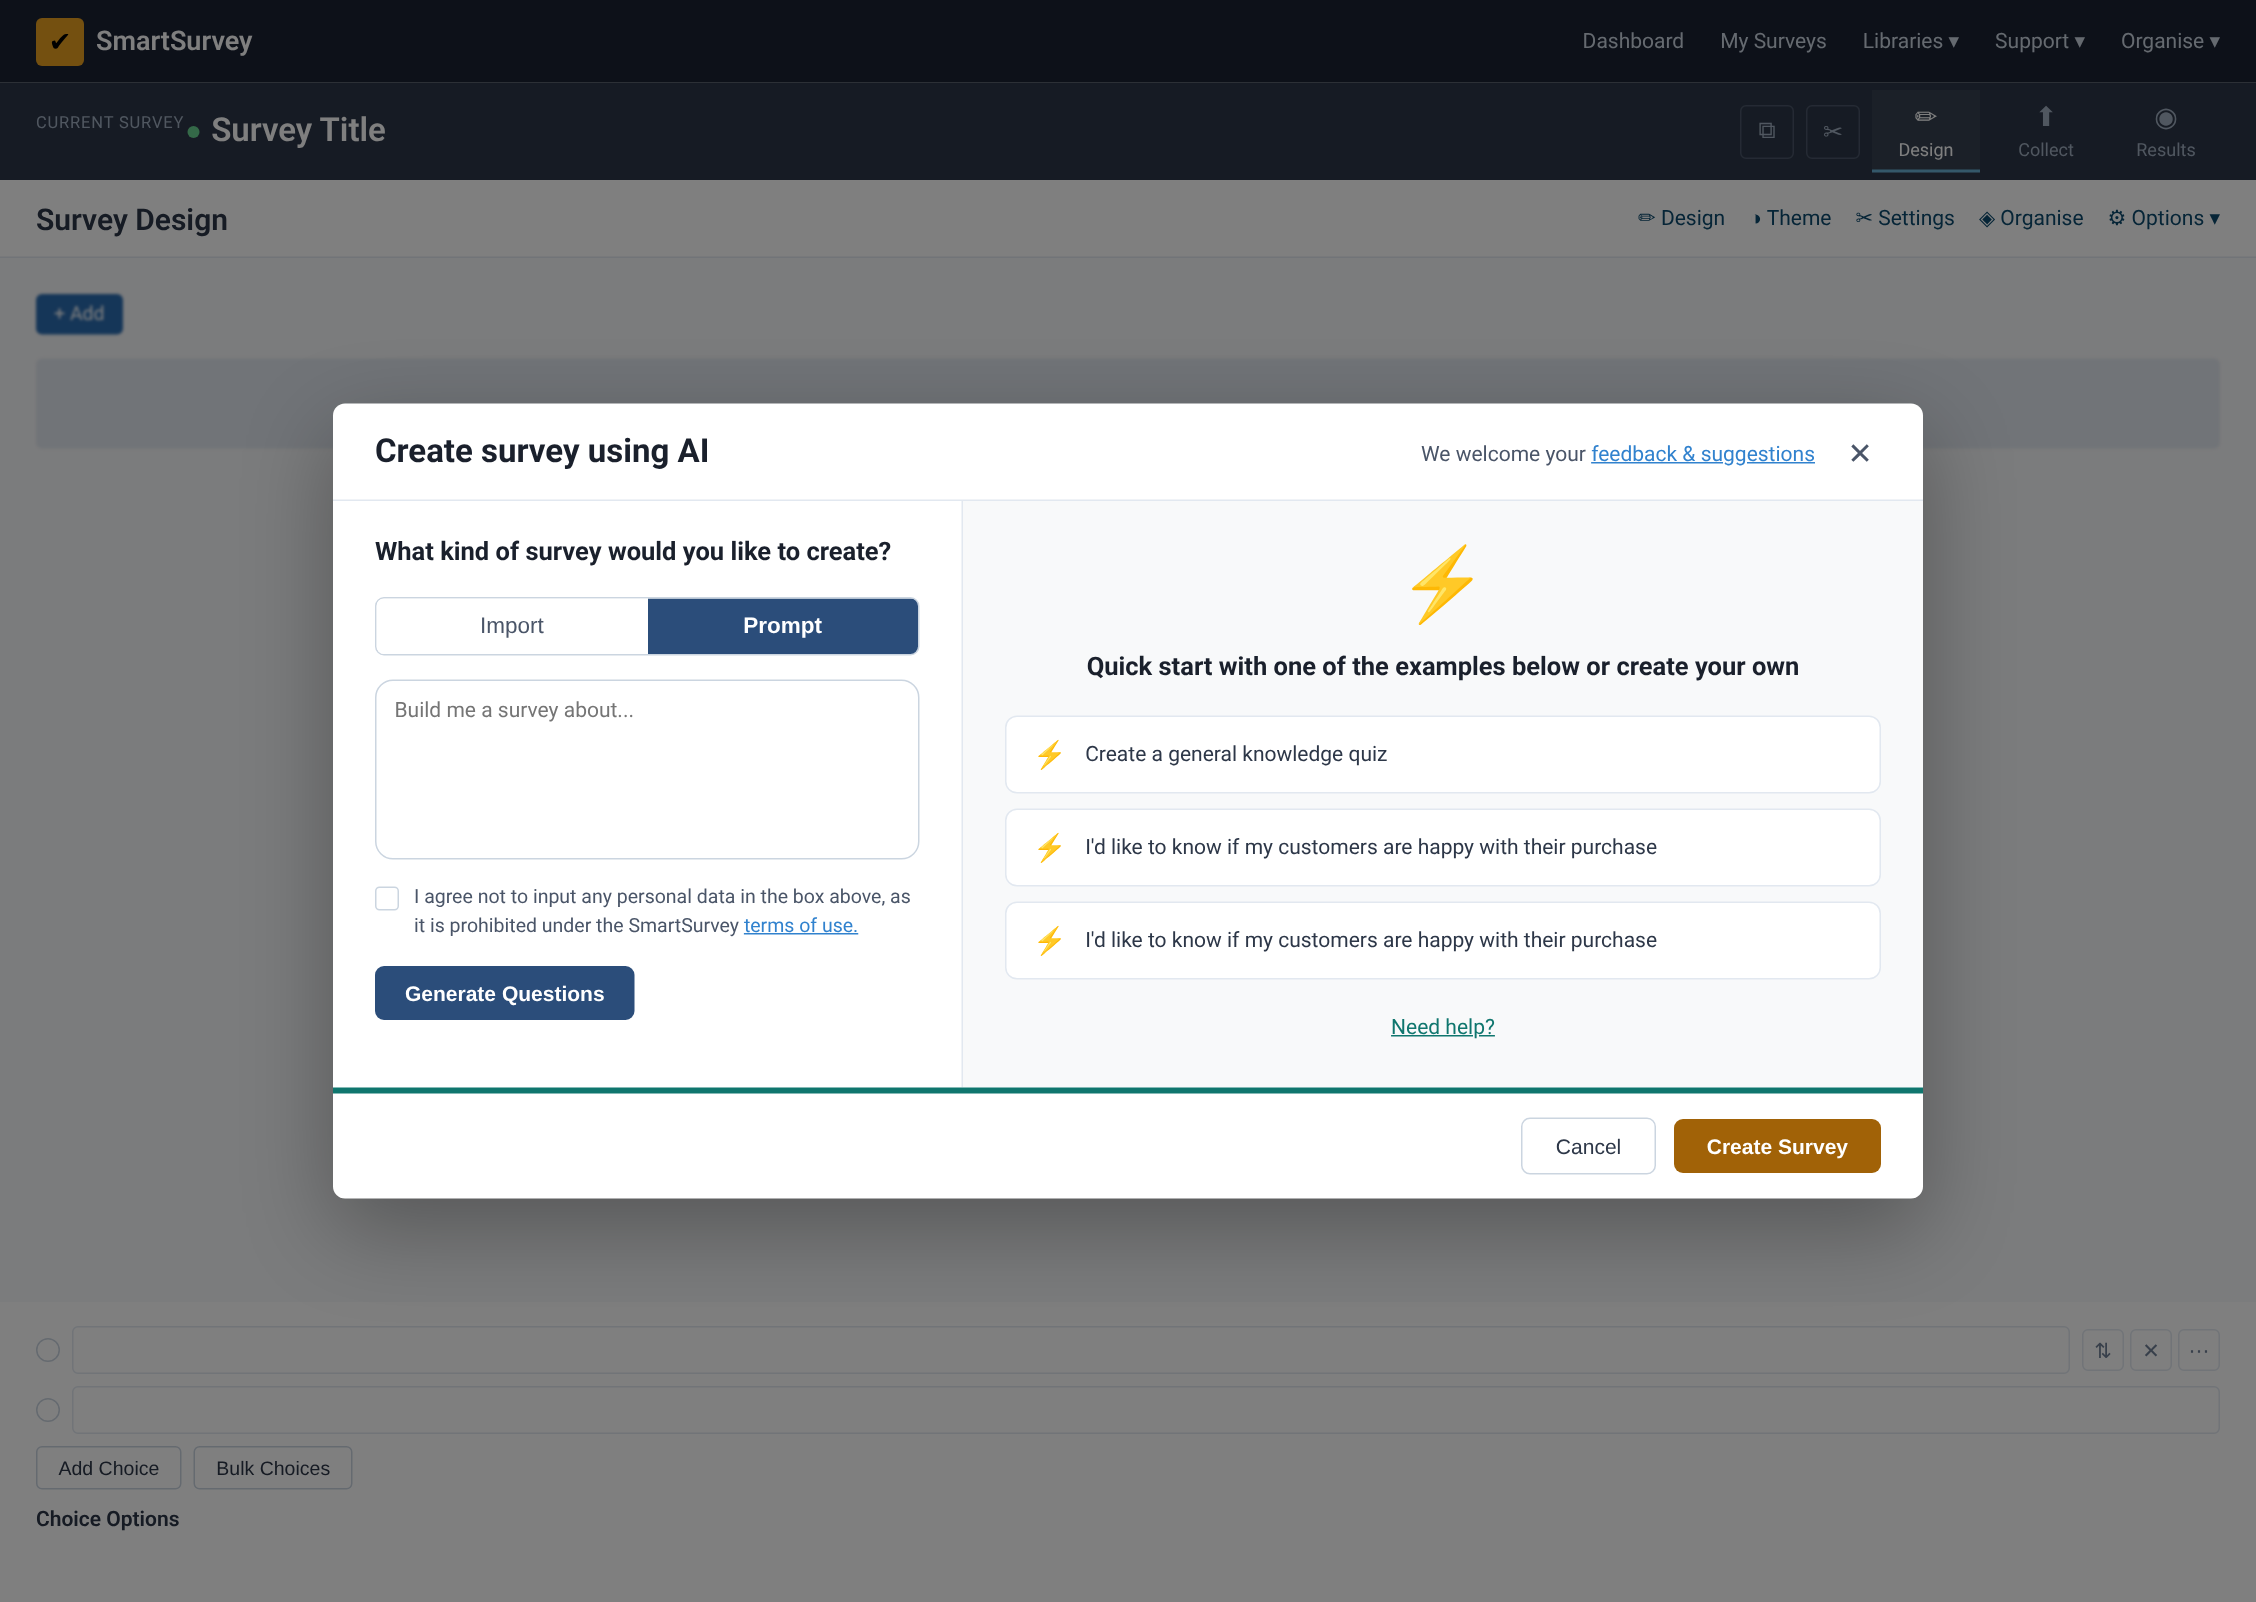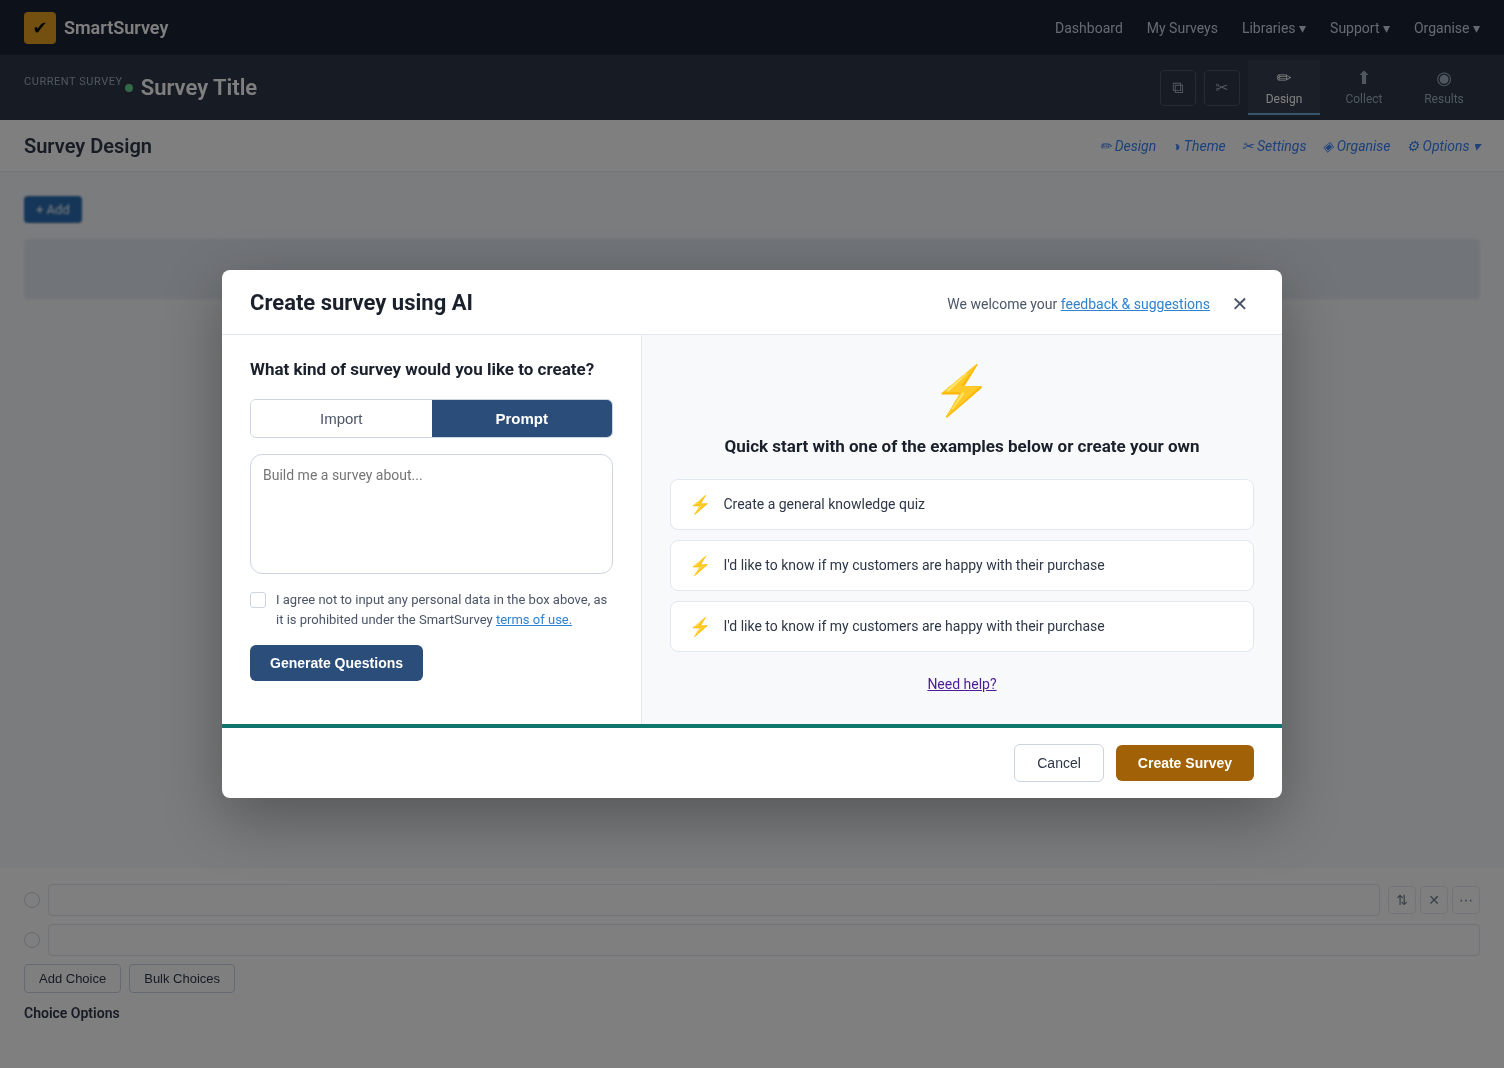--- a/index.html
+++ b/index.html
@@ -76,21 +76,21 @@
 
     
     .design-header {
       position: absolute; top: 120px; left: 0; right: 0; height: 52px;
       background: white; border-bottom: 1px solid #e2e8f0;
       display: flex; align-items: center; padding: 0 24px; gap: 24px;
       z-index: 1;
     }
     .design-title { font-size: 20px; font-weight: 600; color: #2d3748; }
     .design-tools { margin-left: auto; display: flex; align-items: center; gap: 16px; }
-    .design-tool-link { color: #3b82f6; font-size: 14px; cursor: pointer; display: flex; align-items: center; gap: 6px; font-style: italic; }
+    .design-tool-link { color: #0c4a6e; font-size: 14px; cursor: pointer; display: flex; align-items: center; gap: 6px; }
 
     
     .content-area {
       position: absolute; top: 172px; left: 0; right: 0; bottom: 0;
       background: #f7f8fa;
       z-index: 0;
     }
 
     
     .survey-content {
@@ -249,21 +249,21 @@
       background: white; border: 1px solid #e2e8f0; border-radius: 8px;
       padding: 14px 18px;
       display: flex; align-items: center; gap: 12px;
       cursor: pointer;
       transition: border-color 0.15s;
     }
     .example-card-icon { font-size: 18px; color: #1a202c; flex-shrink: 0; }
     .example-card-text { font-size: 14px; color: #2d3748; }
 
     .need-help-link {
-      font-size: 14px; color: #4c1d95; text-decoration: underline; cursor: pointer; margin-top: 4px;
+      font-size: 14px; color: #0f766e; text-decoration: underline; cursor: pointer; margin-top: 4px;
     }
 
     
     .modal-footer {
       display: flex; align-items: center; justify-content: flex-end;
       padding: 16px 28px;
       border-top: 4px solid #0f766e;
       gap: 12px;
     }
     .cancel-btn {

